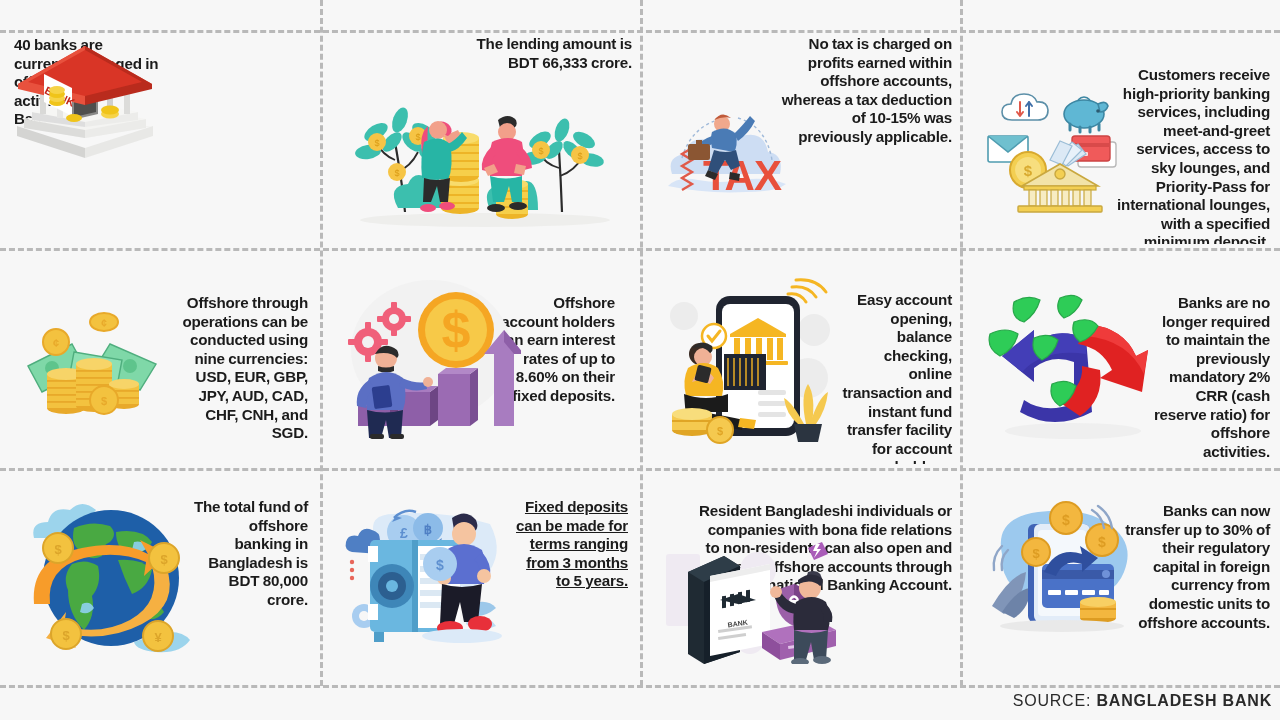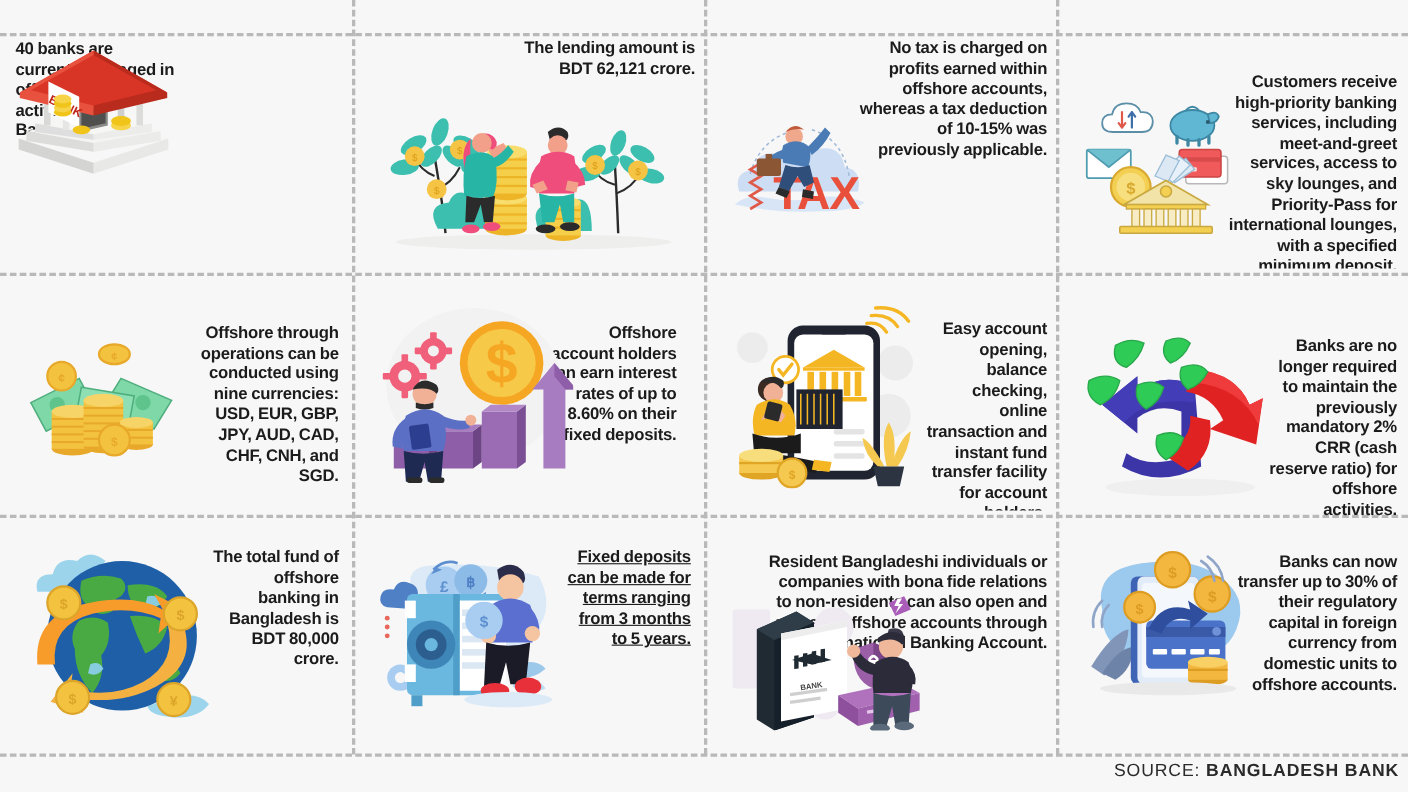--- a/index.html
+++ b/index.html
@@ -63,21 +63,21 @@
 
   
   .c1 { left: 6px;   top: 34px;  width: 308px; height: 210px; }
   .c2 { left: 328px; top: 34px;  width: 308px; height: 210px; }
   .c3 { left: 648px; top: 34px;  width: 308px; height: 210px; }
   .c4 { left: 968px; top: 34px;  width: 308px; height: 210px; }
   
   .c5 { left: 6px;   top: 254px; width: 308px; height: 210px; }
   .c6 { left: 328px; top: 254px; width: 308px; height: 210px; }
   .c7 { left: 648px; top: 254px; width: 308px; height: 210px; }
-  .c8 { left: 968px; top: 266px; width: 308px; height: 210px; }
+  .c8 { left: 968px; top: 254px; width: 308px; height: 210px; }
   
   .c9  { left: 6px;   top: 474px; width: 308px; height: 206px; }
   .c10 { left: 328px; top: 474px; width: 308px; height: 206px; }
   .c11 { left: 648px; top: 474px; width: 308px; height: 206px; }
   .c12 { left: 968px; top: 474px; width: 308px; height: 206px; }
 
   
   .c1 .txt  { width: 148px; margin-left: 8px; margin-top: 2px; }
   .c2 .txt  { position: absolute; right: 4px; top: 1px; width: 168px; }
   .c3 .txt  { position: absolute; right: 4px; top: 1px; width: 176px; }
@@ -169,21 +169,21 @@
         <ellipse cx="47" cy="50" rx="8" ry="4" fill="#f6d347"></ellipse>
         <ellipse cx="64" cy="78" rx="8" ry="4" fill="#f0c419"></ellipse>
         <ellipse cx="100" cy="74" rx="9" ry="4.5" fill="#f6d347"></ellipse>
         <ellipse cx="100" cy="70" rx="9" ry="4.5" fill="#f0c419"></ellipse>
       </svg>
     </div>
     <div class="txt left">40 banks are currently engaged in offshore banking activities in Bangladesh.</div>
   </div>
 
   <div class="cell c2">
-    <div class="txt right">The lending amount is BDT 62,121 crore.</div>
+    <div class="txt right">The lending amount is BDT 66,333 crore.</div>
     <div class="art">
       <svg width="290" height="150" viewBox="0 0 290 150">
         <ellipse cx="145" cy="140" rx="125" ry="7" fill="#eeeeec"></ellipse>
 
         <path d="M65 132 C62 100 58 80 55 62" stroke="#2b2b2b" stroke-width="2.2" fill="none"></path>
         <path d="M55 80 C45 76 40 70 36 62" stroke="#2b2b2b" stroke-width="1.8" fill="none"></path>
         <path d="M57 92 C68 88 74 80 78 72" stroke="#2b2b2b" stroke-width="1.8" fill="none"></path>
         <g fill="#3cbfae">
           <ellipse cx="36" cy="52" rx="13" ry="7" transform="rotate(-32 36 52)"></ellipse>
           <ellipse cx="60" cy="40" rx="13" ry="7" transform="rotate(-70 60 40)"></ellipse>

